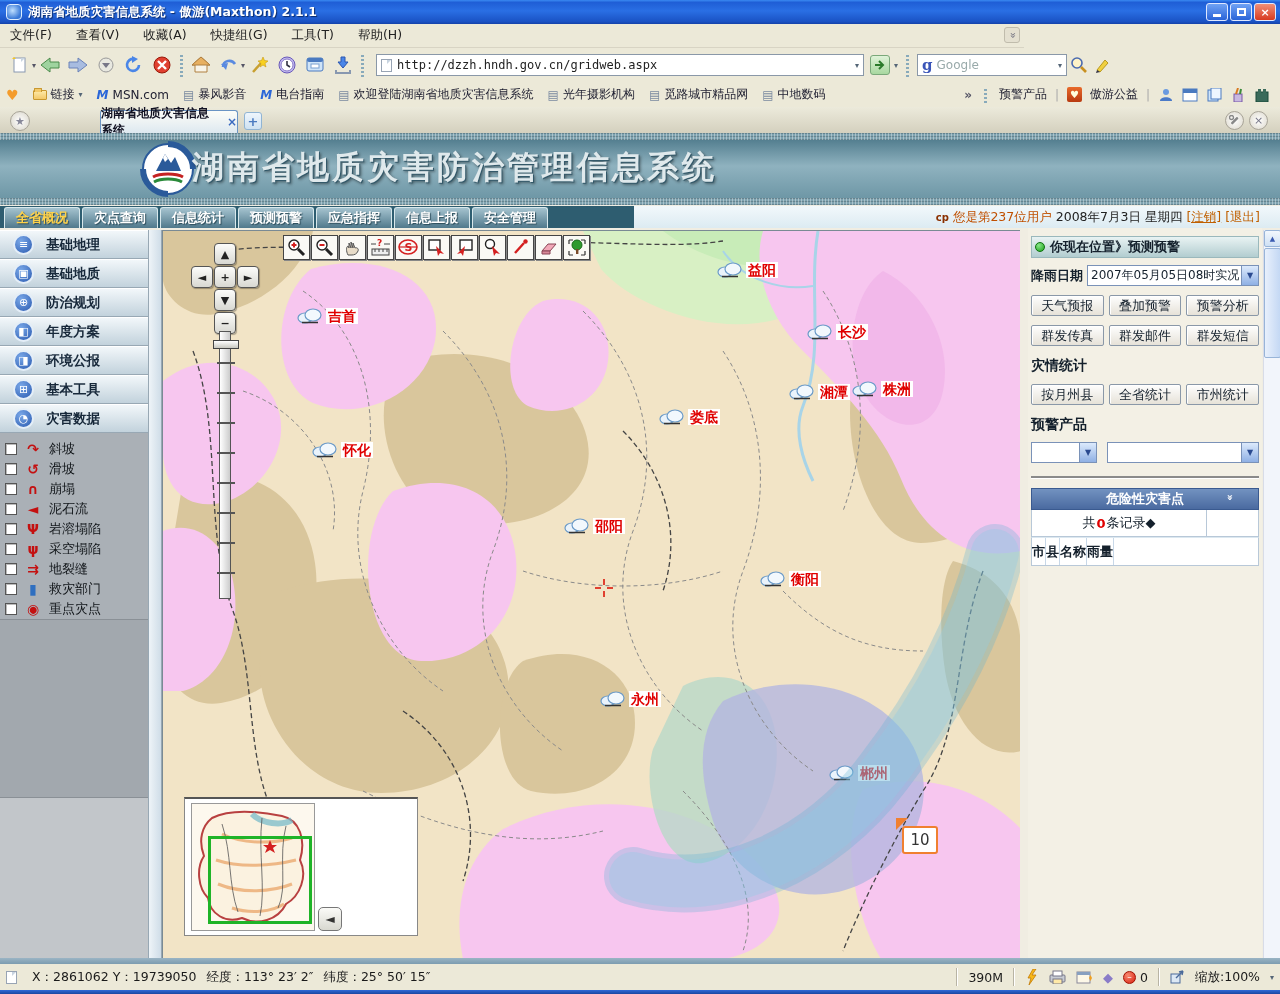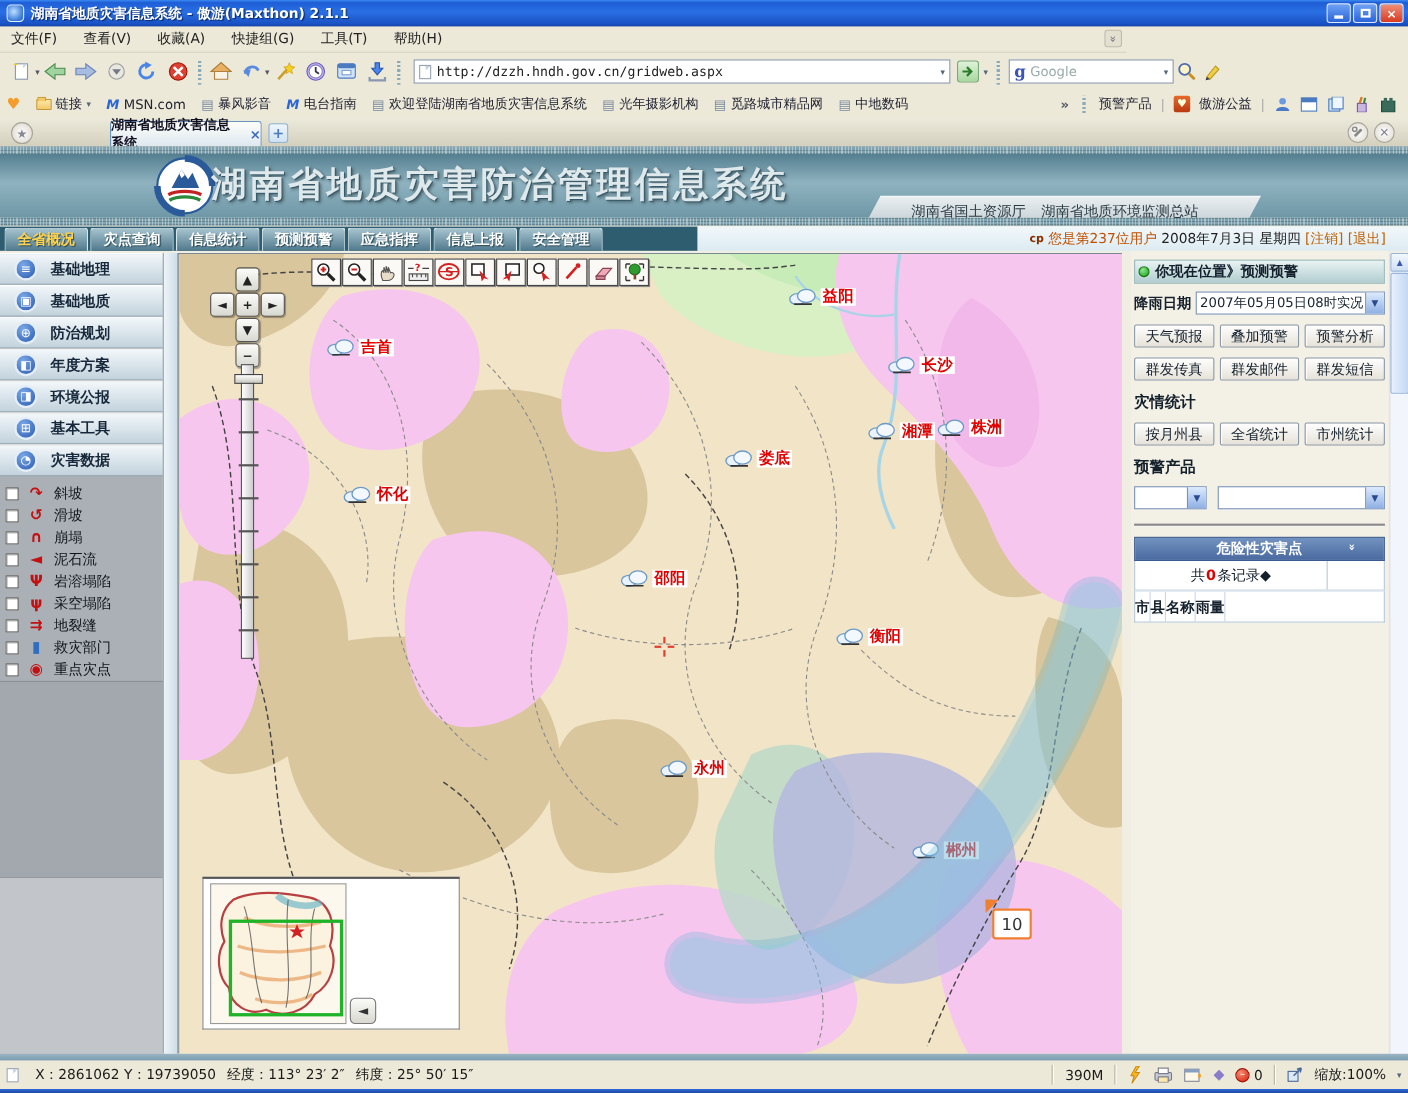--- a/index.html
+++ b/index.html
@@ -73,21 +73,21 @@
   .orgbox .links { position:absolute; inset:0; display:flex; align-items:center; justify-content:center; gap:14px; font-size:13px; color:#2a3a42; }
 
   .navrow { position:absolute; left:0; top:73px; width:1280px; height:22px; background:linear-gradient(#f2f8fb,#dcebf2); }
   .navdark { position:absolute; left:0; top:0; width:634px; height:22px; background:#2e5d70; display:flex; align-items:flex-end; padding-left:4px; gap:2px; }
   .navtab { width:76px; height:21px; background:linear-gradient(#a5c3cf,#50798c); border:1px solid #d8e8ec; border-bottom:none; border-radius:3px 3px 0 0; color:#fff; font-size:13px; font-weight:bold; display:flex; align-items:center; justify-content:center; text-shadow:1px 1px 1px #2a4a58; }
   .navtab.active { color:#ffd24a; }
   .userbar { position:absolute; right:20px; top:0; height:22px; display:flex; align-items:center; gap:4px; font-size:12.5px; color:#222; }
   .userbar .cp { font-size:10px; color:#8a3000; font-weight:bold; }
   .userbar .visitor { color:#c05000; font-weight:normal; }
   .userbar a { color:#c06000; }
-  .userbar .logout { }
+  .userbar .logout { text-decoration:underline; }
 
   
   .content { position:absolute; left:0; top:95px; width:1280px; height:730px; }
 
   
   .sidebar { position:absolute; left:0; top:2px; width:148px; height:728px; background:#aab0b6; }
   .sgroup { height:29px; display:flex; align-items:center; gap:12px; padding-left:13px; background:linear-gradient(#f2f7fa,#c2d2dc); border-top:1px solid #fff; border-bottom:1px solid #98a8b4; }
   .sgroup .gico { width:21px; height:21px; border-radius:50%; background:radial-gradient(circle at 35% 30%,#7aa8e8,#2a5ab0); border:2px solid #e4eef8; color:#fff; font-size:11px; display:flex; align-items:center; justify-content:center; flex:none; }
   .sgroup .glabel { font-size:13.5px; font-weight:bold; color:#17283a; }
   .layers { padding-top:6px; }
@@ -418,28 +418,20 @@
           <circle cx="28" cy="28" r="25" fill="#fff" stroke="#2a5a9a" stroke-width="2"></circle>
           <path d="M28,3 A25,25 0 0 1 53,28" fill="none" stroke="#2a5a9a" stroke-width="6"></path>
           <path d="M28,53 A25,25 0 0 1 3,28" fill="none" stroke="#2a5a9a" stroke-width="6"></path>
           <polygon points="16,30 25,13 31,22 35,16 41,30" fill="#2a5a9a"></polygon>
           <polygon points="23,17 25,13 28,18 25,21" fill="#fff"></polygon>
           <path d="M13,36 C20,32 36,32 43,36" fill="none" stroke="#c42222" stroke-width="3"></path>
           <path d="M14,41 C21,37 35,37 42,41" fill="none" stroke="#2a8a3a" stroke-width="3"></path>
         </svg>
       </span>
       <span class="site-title">湖南省地质灾害防治管理信息系统</span>
-      <span class="orgbox">
-        <span class="bg"></span>
-        <span class="links">
-
-        <span style="position:relative;z-index:1;">湖南省国土资源厅</span>
-            <span style="position:relative;z-index:1;">湖南省地质环境监测总站</span>
-          </span>
-      </span>
     </div>
     <div class="dotstrip" style="top:65px;"></div>
 
     <div class="navrow">
       <span class="navdark">
 
       <span class="navtab active">全省概况</span>
           <span class="navtab">灾点查询</span>
           <span class="navtab">信息统计</span>
           <span class="navtab">预测预警</span>

